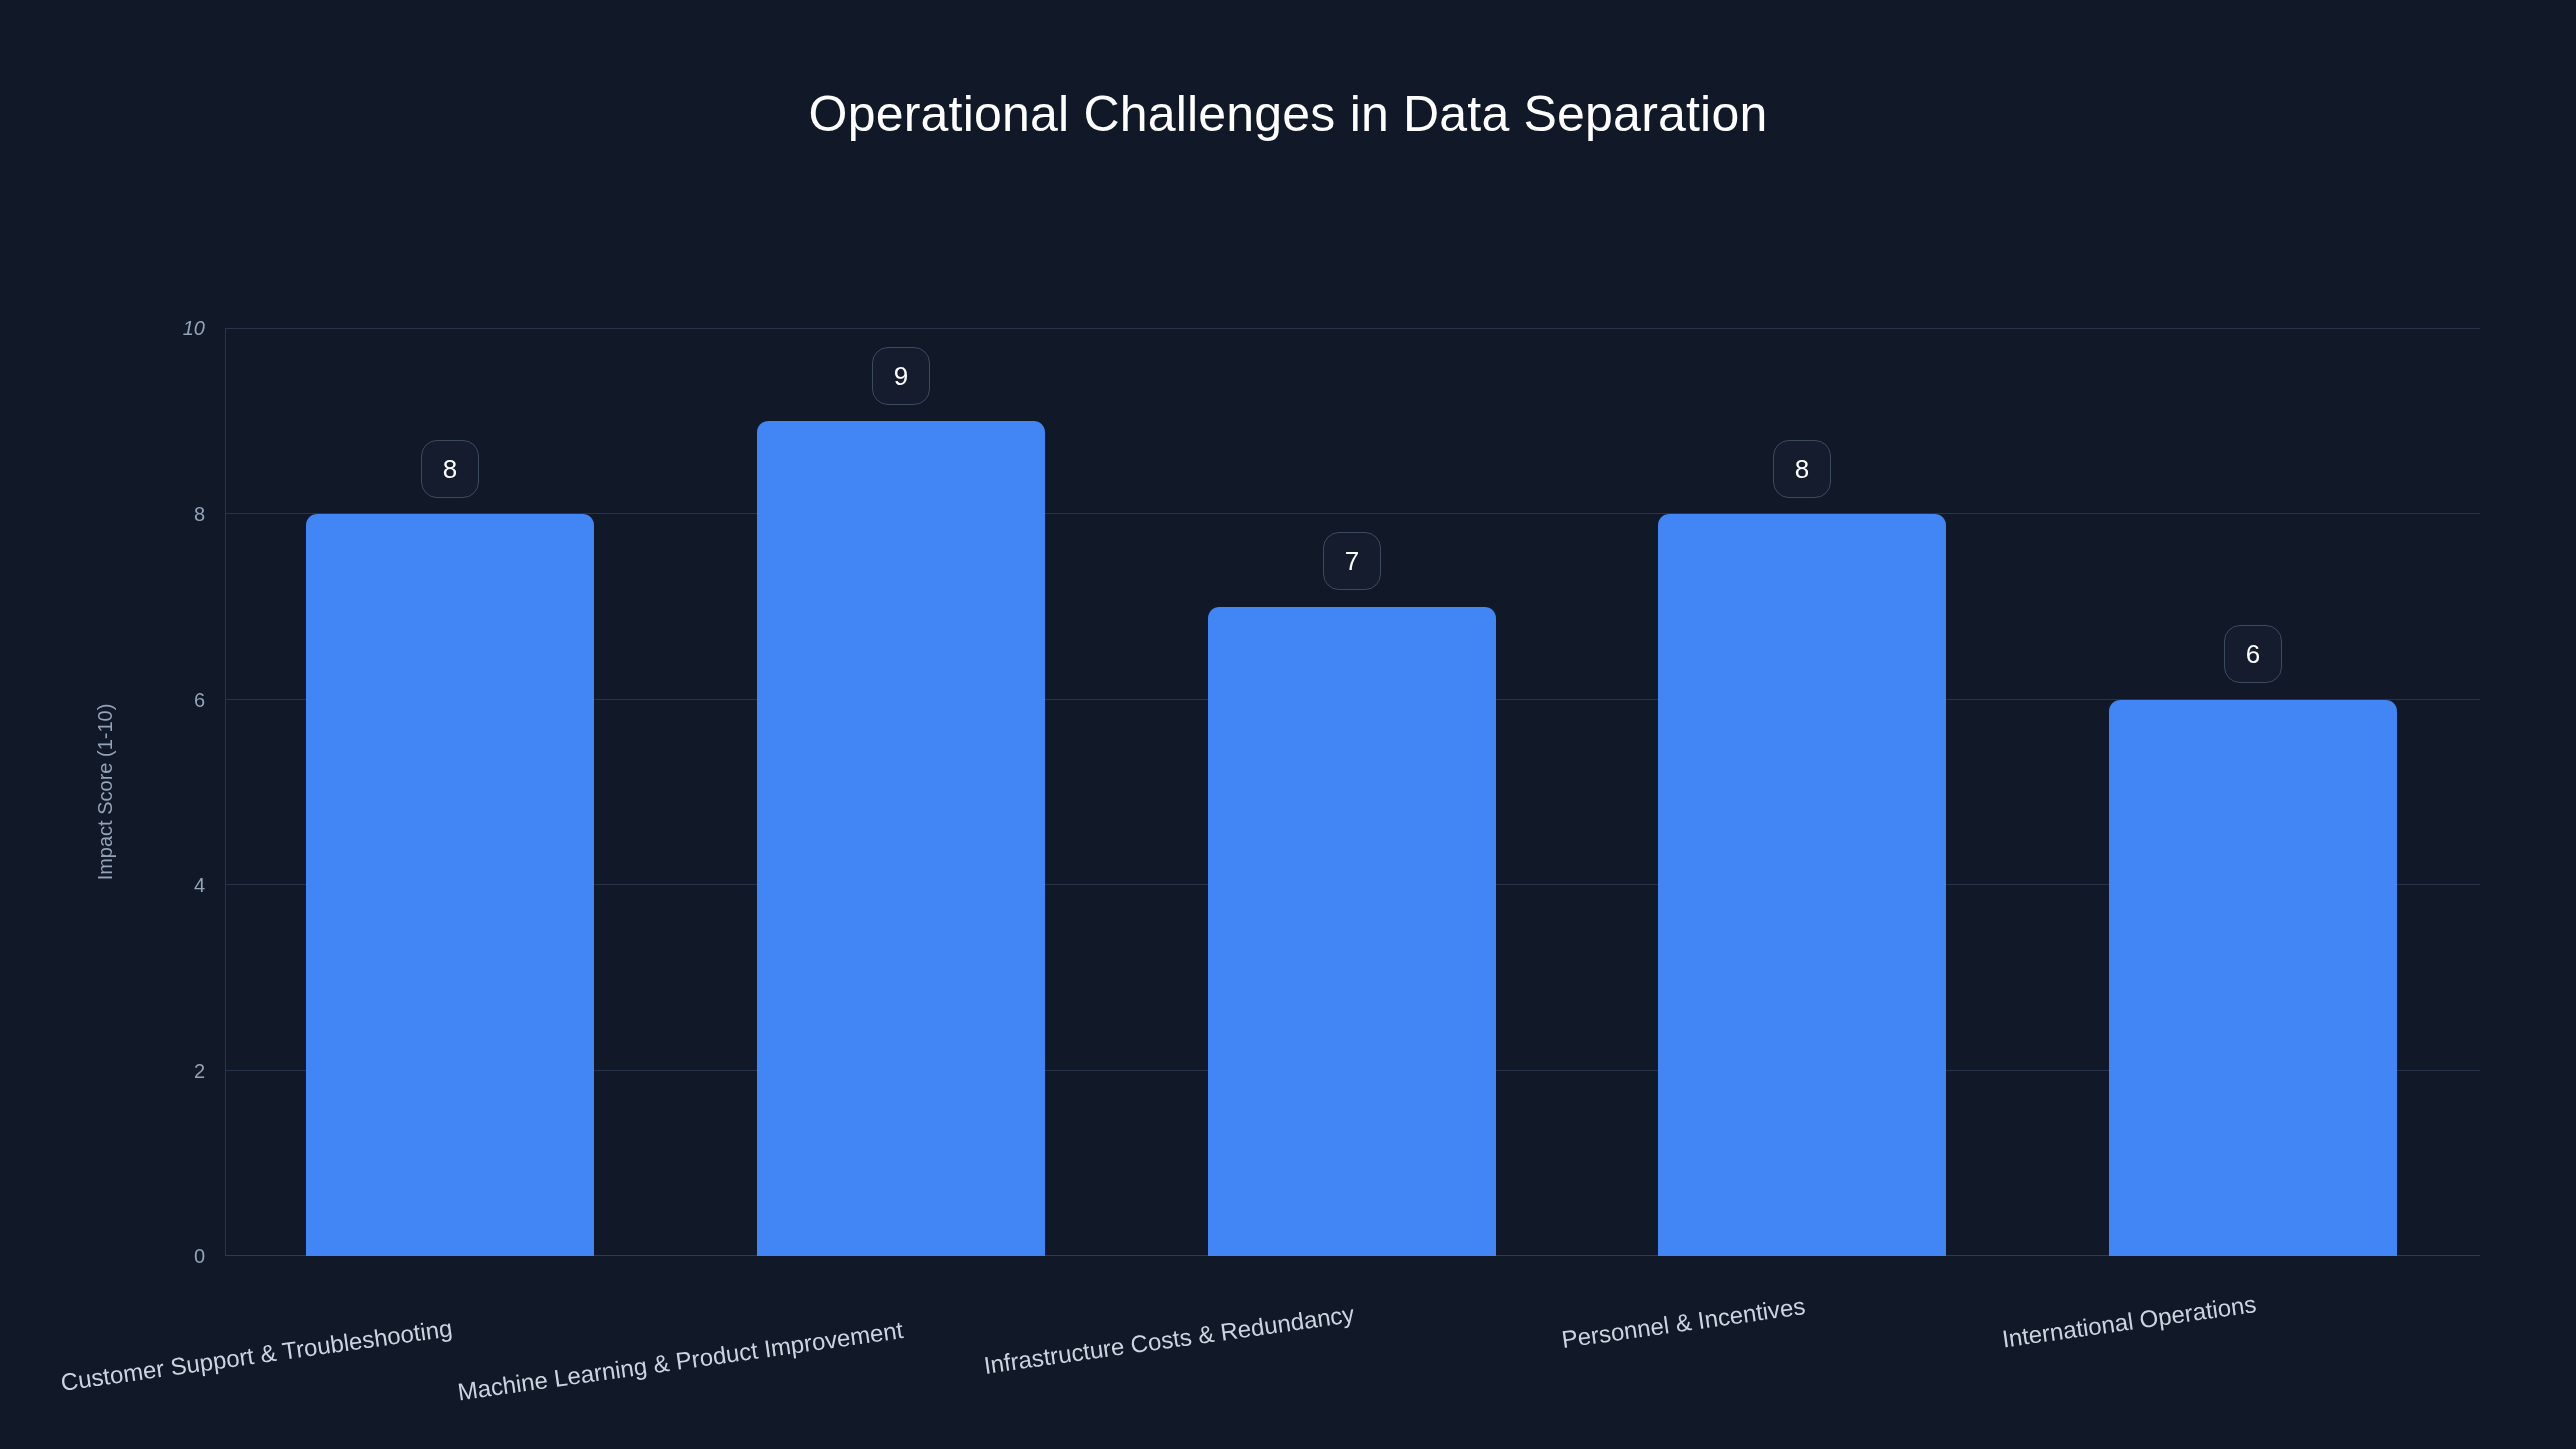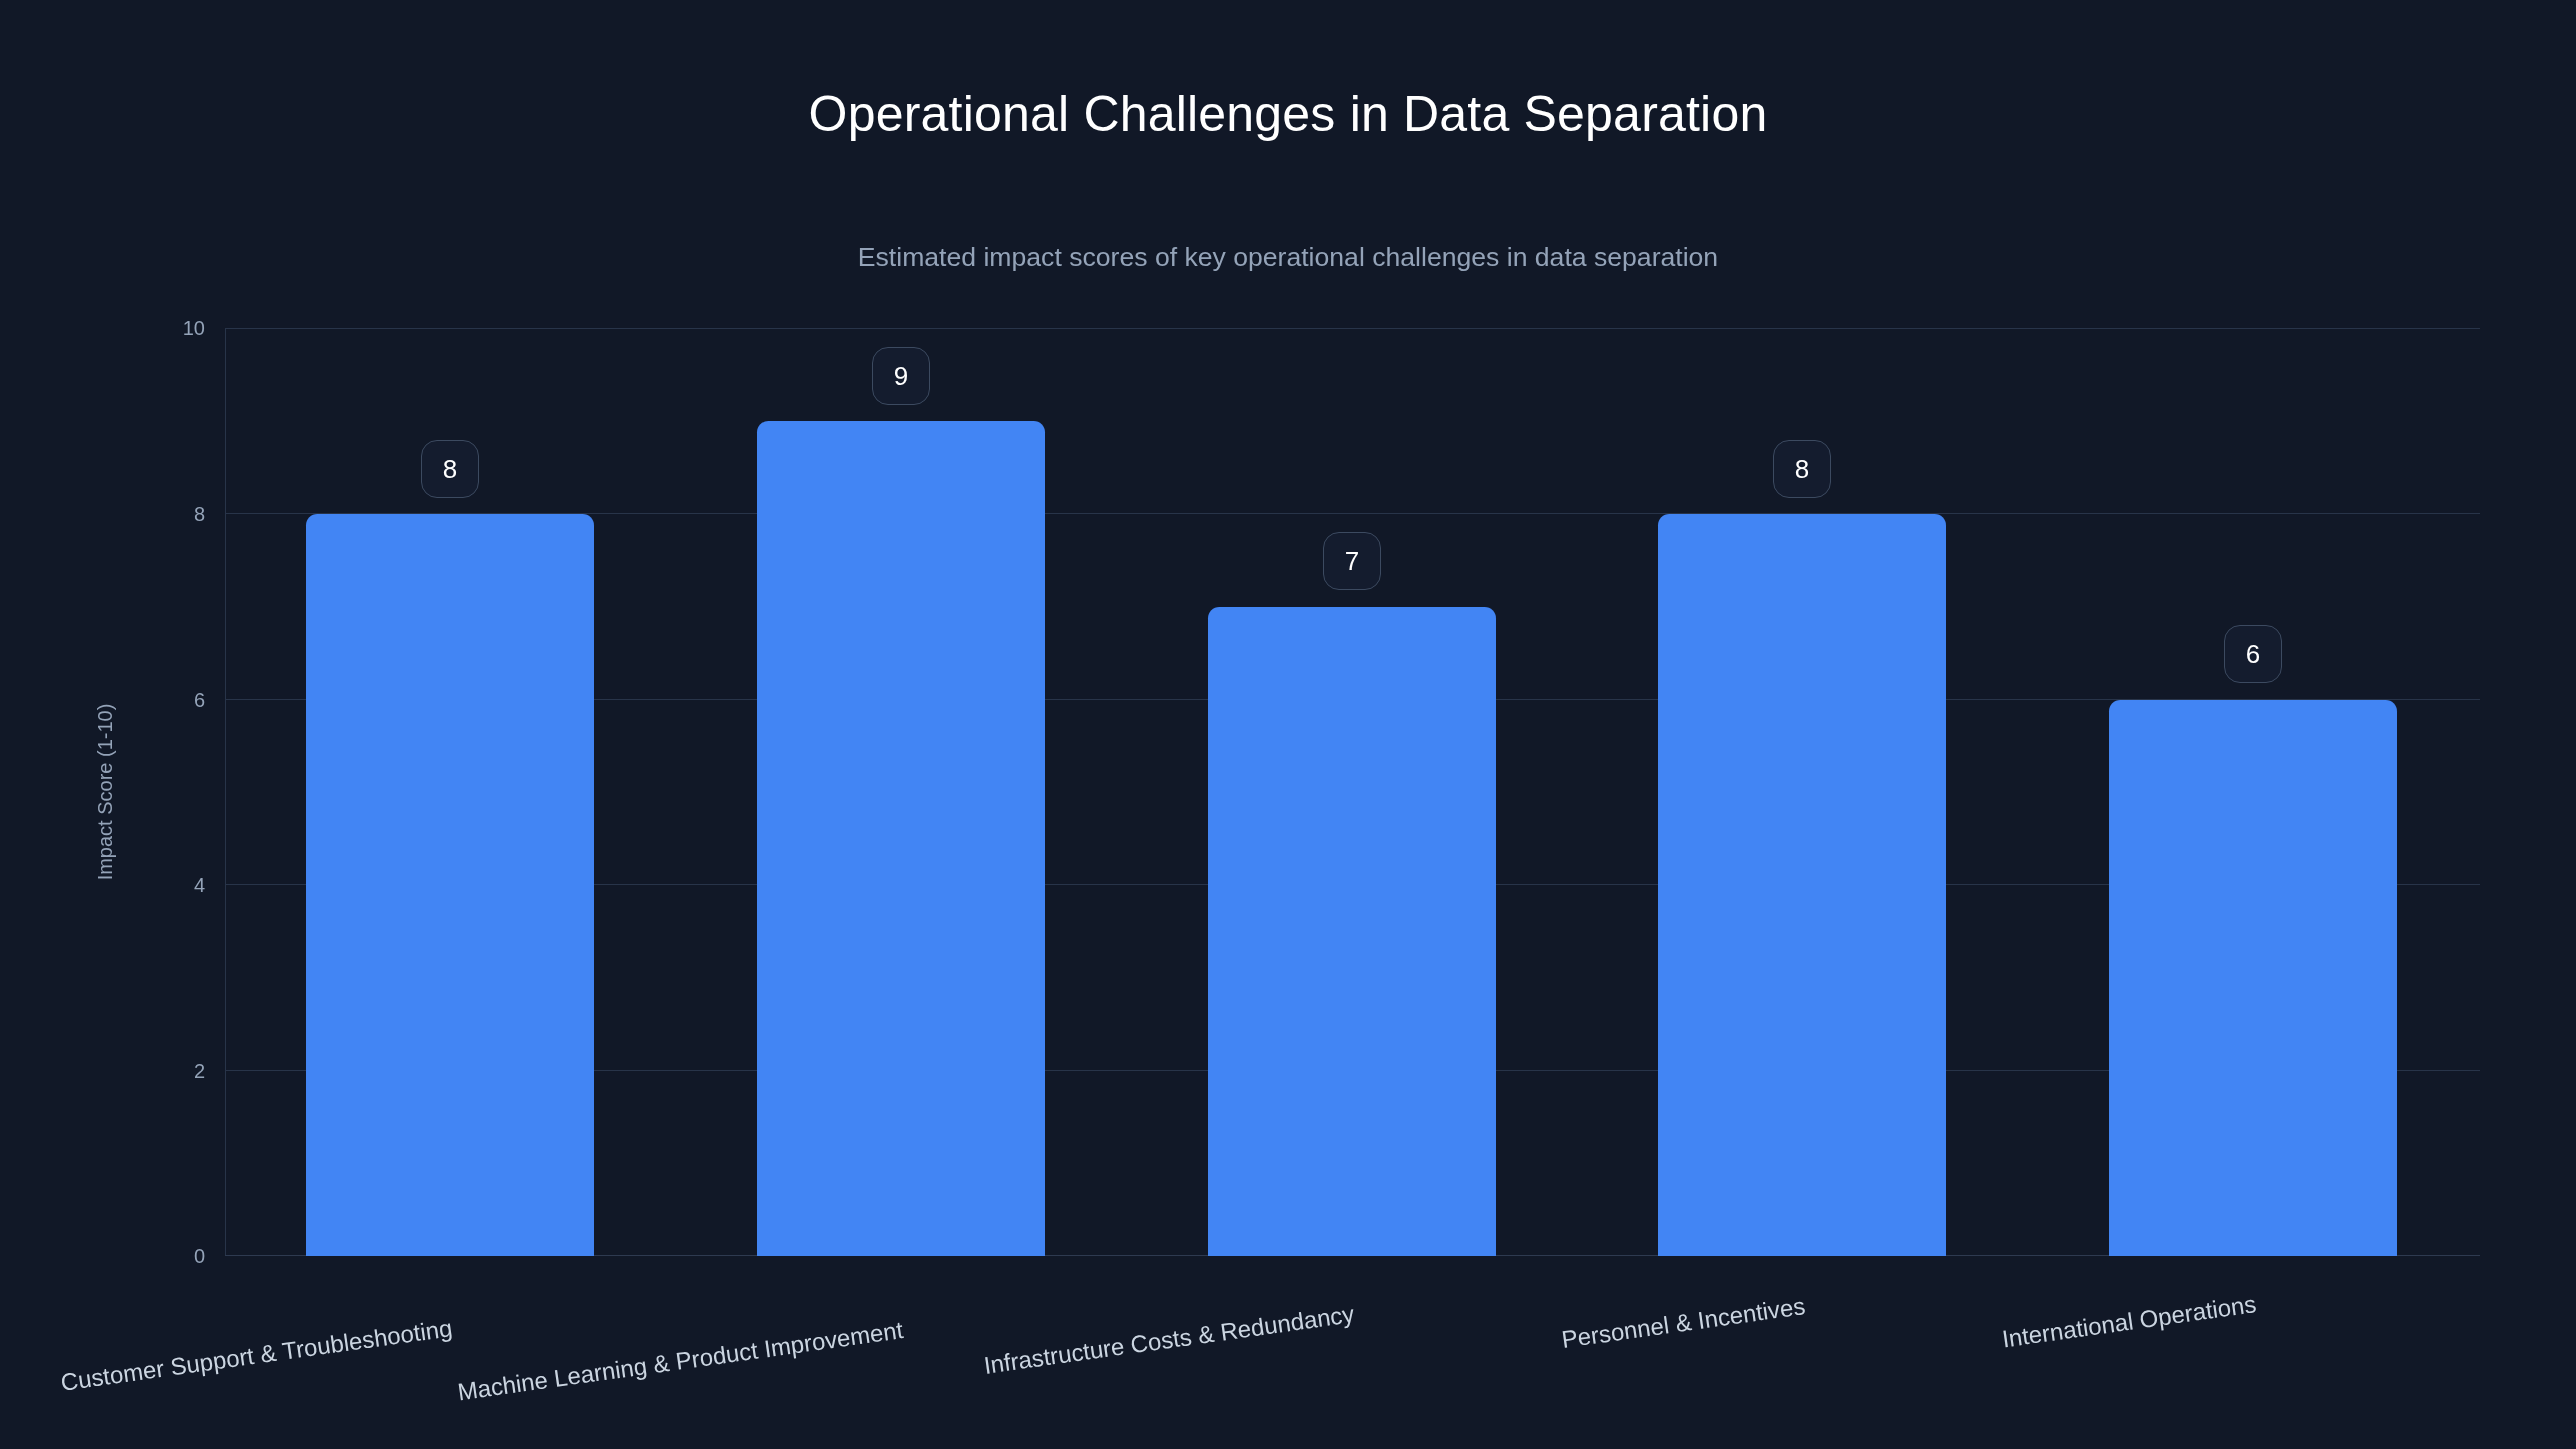--- a/index.html
+++ b/index.html
@@ -141,26 +141,25 @@
     white-space: nowrap;
   }
 </style>
 </head>
 <body>
 
 <div id="chart-root">
 
   <div class="chart-title">Operational Challenges in Data Separation</div>
 
-  <div class="chart-subtitle">Estimated impact scores of key operational challenges in data separation</div>
 
   <div class="y-axis-title">Impact Score (1-10)</div>
 
   <div class="y-tick-wrap">
-    <div class="y-tick-label" style="top:328px;">10</div>
+    <div class="y-tick-label" style="top:328px;font-style:italic;">10</div>
     <div class="y-tick-label" style="top:514px;">8</div>
     <div class="y-tick-label" style="top:700px;">6</div>
     <div class="y-tick-label" style="top:885px;">4</div>
     <div class="y-tick-label" style="top:1071px;">2</div>
     <div class="y-tick-label" style="top:1256px;">0</div>
   </div>
 
   <div class="y-axis-line"></div>
 
   <div class="plot-area">

